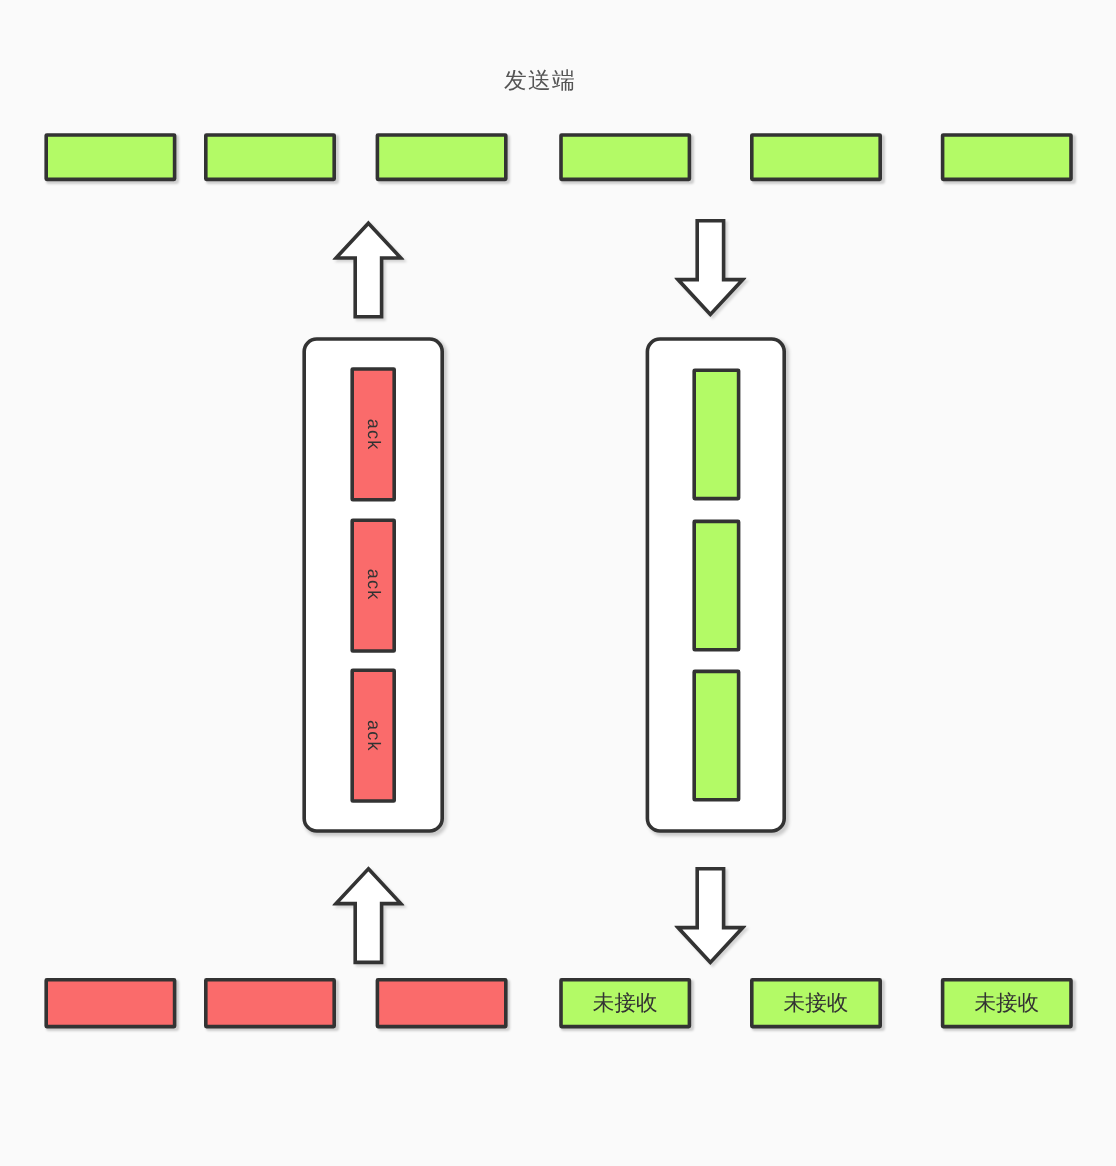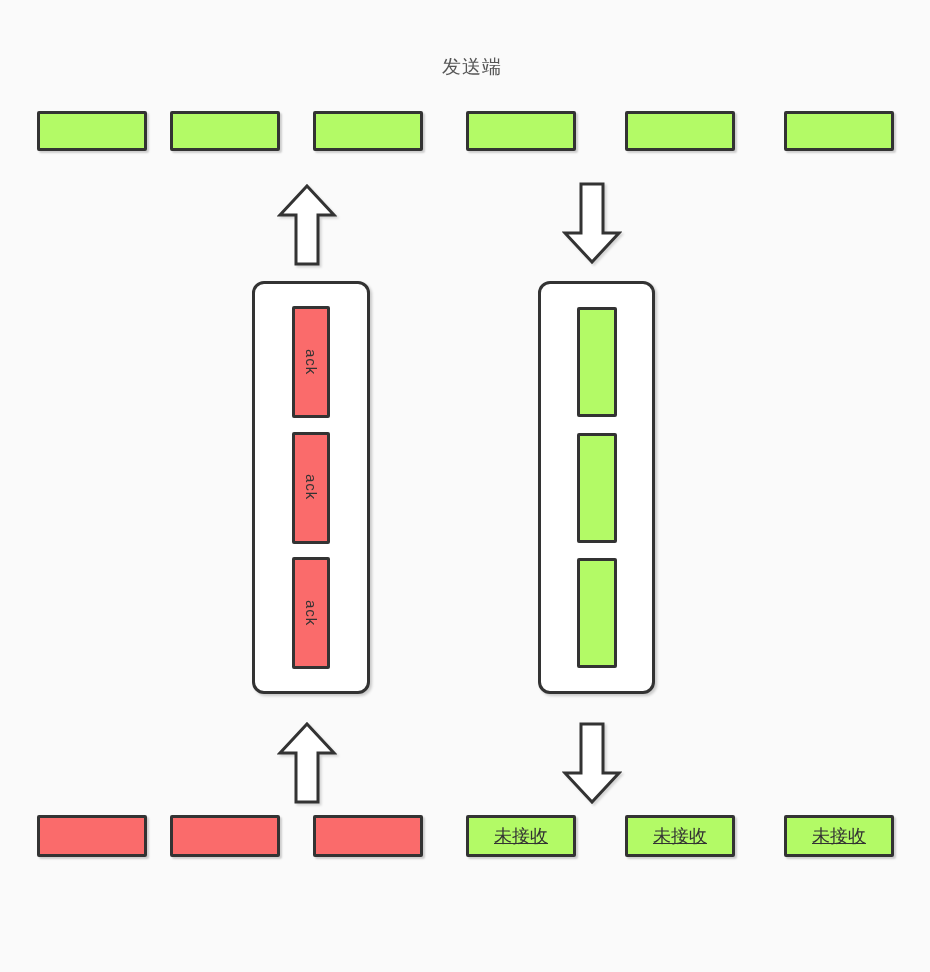--- a/index.html
+++ b/index.html
@@ -23,21 +23,20 @@
   }
 
   .diagram-title {
     position: absolute;
     left: 0;
     width: 900px;
     text-align: center;
     font-size: 19px;
     color: var(--text);
     letter-spacing: 1px;
-    margin-left: 22px;
   }
   .title-sender   { top: 54px; }
   .title-receiver { top: 894px; }
 
   .packet {
     position: absolute;
     width: 110px;
     height: 40px;
     border: 3px solid var(--outline);
     border-radius: 2px;
@@ -55,21 +54,20 @@
   .px1 { left: 37px; }
   .px2 { left: 170px; }
   .px3 { left: 313px; }
   .px4 { left: 466px; }
   .px5 { left: 625px; }
   .px6 { left: 784px; }
 
   .packet-label {
     font-size: 18px;
     color: #333333;
-    text-decoration: underline;
   }
 
   .channel {
     position: absolute;
     top: 281px;
     height: 413px;
     background: var(--panel);
     border: 3px solid var(--outline);
     border-radius: 12px;
     box-shadow: 2px 2px 3px rgba(0,0,0,0.2);

